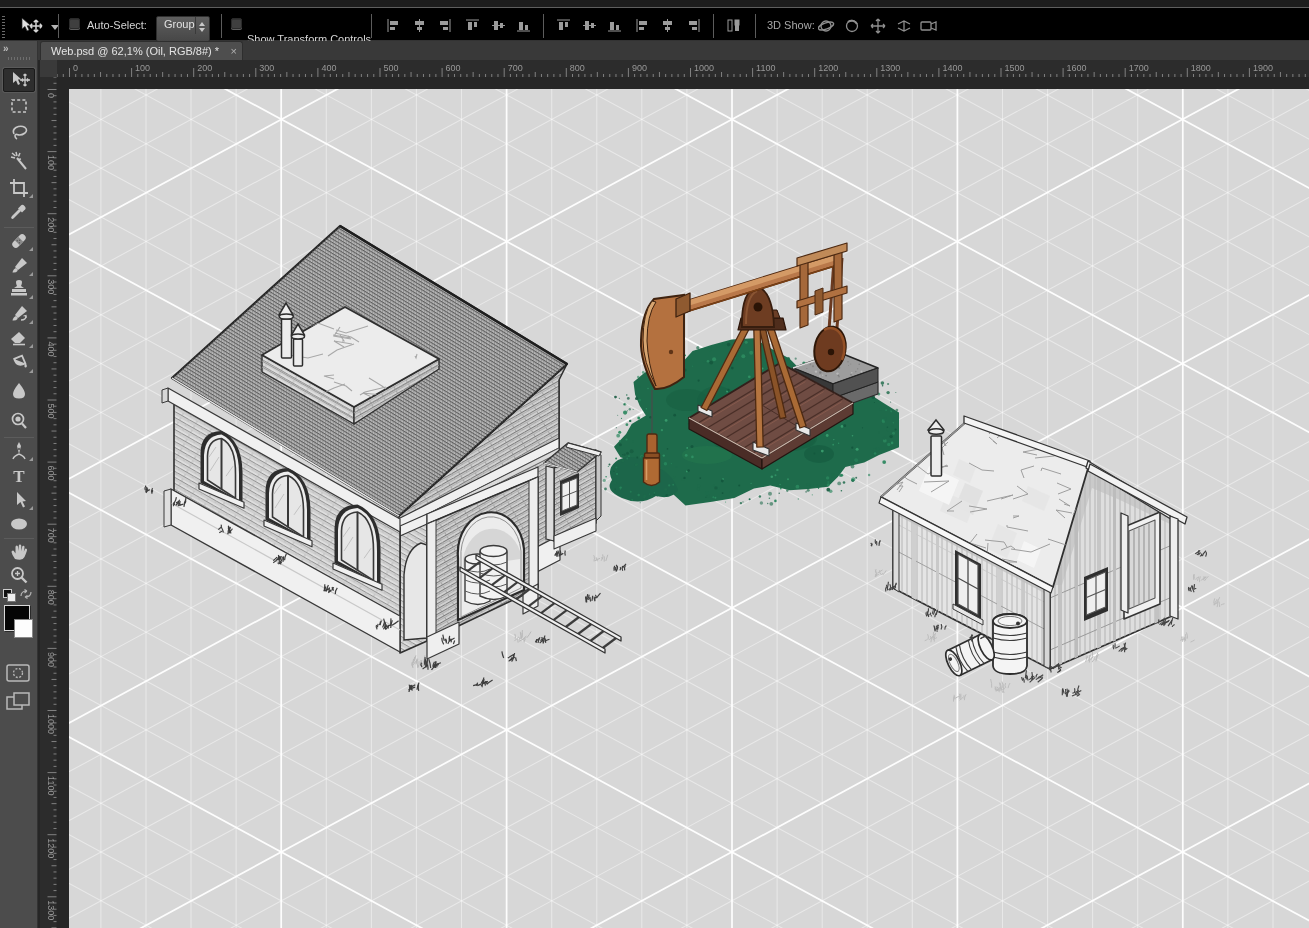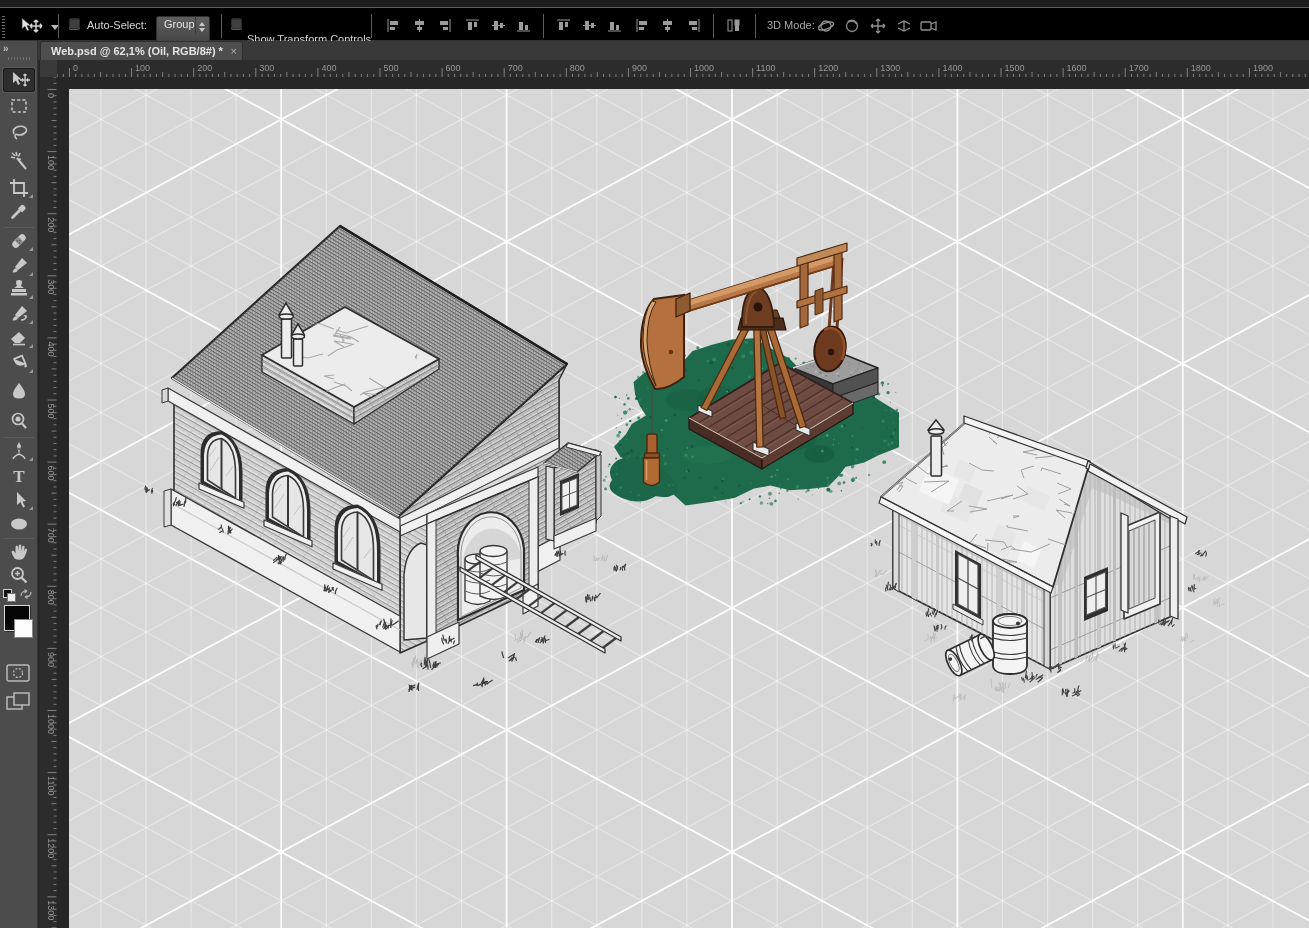--- a/index.html
+++ b/index.html
@@ -85,37 +85,37 @@
       <rect x="3" y="3" width="8" height="4" fill="#9b9b9b"></rect>
       <rect x="6" y="9" width="5" height="3" fill="#9b9b9b"></rect>
     </svg>
     <div style="position:absolute;left:713px;top:6px;width:1px;height:24px;background:#3a3a3a;border-right:1px solid #5c5c5c"></div>
     <svg width="15" height="15" viewBox="0 0 15 15" style="position:absolute;left:726px;top:10px">
       <rect x="2" y="2" width="4" height="11" fill="none" stroke="#9b9b9b"></rect>
       <rect x="9" y="2" width="4" height="11" fill="#9b9b9b"></rect>
       <rect x="9" y="2" width="4" height="5" fill="none" stroke="#9b9b9b"></rect>
     </svg>
     <div style="position:absolute;left:755px;top:6px;width:1px;height:24px;background:#3a3a3a;border-right:1px solid #5c5c5c"></div>
-    <div style="position:absolute;left:767px;top:11px;font-size:11px;color:#a8a8a8">3D Mode:</div>
+    <div style="position:absolute;left:767px;top:11px;font-size:11px;color:#a8a8a8">3D Show:</div>
     <svg width="130" height="20" viewBox="0 0 130 20" style="position:absolute;left:818px;top:8px">
       <g stroke="#8f8f8f" stroke-width="1.3" fill="none">
 <circle cx="8" cy="10" r="5"></circle>
         <ellipse cx="8" cy="10" rx="8" ry="3" transform="rotate(-20 8 10)"></ellipse>
 <circle cx="34" cy="10" r="5.5"></circle>
         <path d="M30,6 A6,6 0 0 1 39,8" stroke-width="2"></path>
 <path d="M60,3 L60,17 M53,10 L67,10 M60,3 L58,5 M60,3 L62,5 M60,17 L58,15 M60,17 L62,15 M53,10 L55,8 M53,10 L55,12 M67,10 L65,8 M67,10 L65,12"></path>
 <path d="M86,5 L86,15 M80,12 L86,15 L92,12 M80,8 L86,5 L92,8"></path>
 <rect x="103" y="6" width="10" height="8" rx="1"></rect>
         <path d="M113,8 L118,6 L118,14 L113,12"></path>
 </g>
     </svg>
   </div>
 <div style="position:absolute;left:0;top:41px;width:1309px;height:18.5px;background:#393939"></div>
 <div style="position:absolute;left:40px;top:41px;width:203px;height:18.5px;background:#4e4e4e;border:1px solid #2e2e2e;border-bottom:none;border-radius:3px 3px 0 0">
-<div style="position:absolute;left:10px;top:3px;font-size:11px;font-weight:700;color:#e4e4e4;white-space:nowrap">Web.psd @ 62,1% (Oil, RGB/8#) *</div>
+<div style="position:absolute;left:10px;top:3px;font-size:11px;font-weight:400;color:#e4e4e4;white-space:nowrap">Web.psd @ 62,1% (Oil, RGB/8#) *</div>
 <div style="position:absolute;right:5px;top:3px;font-size:11px;color:#b0b0b0">×</div>
 </div>
 <div style="position:absolute;left:38px;top:59.5px;width:1271px;height:868.5px;background:#262626"></div>
 <div style="position:absolute;left:40px;top:59.5px;width:16.5px;height:17px;background:#3a3a3a"></div>
 <svg width="1253" height="17" viewBox="0 0 1253 17" style="position:absolute;left:56.5px;top:59.5px">
     <rect width="1252.5" height="17" fill="#2c2c2c"></rect>
     <line x1="0.08" y1="14" x2="0.08" y2="17" stroke="#808080" stroke-width="1"></line>
     <line x1="6.29" y1="14" x2="6.29" y2="17" stroke="#808080" stroke-width="1"></line>
     <line x1="12.50" y1="8" x2="12.50" y2="17" stroke="#808080" stroke-width="1"></line>
     <line x1="18.71" y1="14" x2="18.71" y2="17" stroke="#808080" stroke-width="1"></line>

